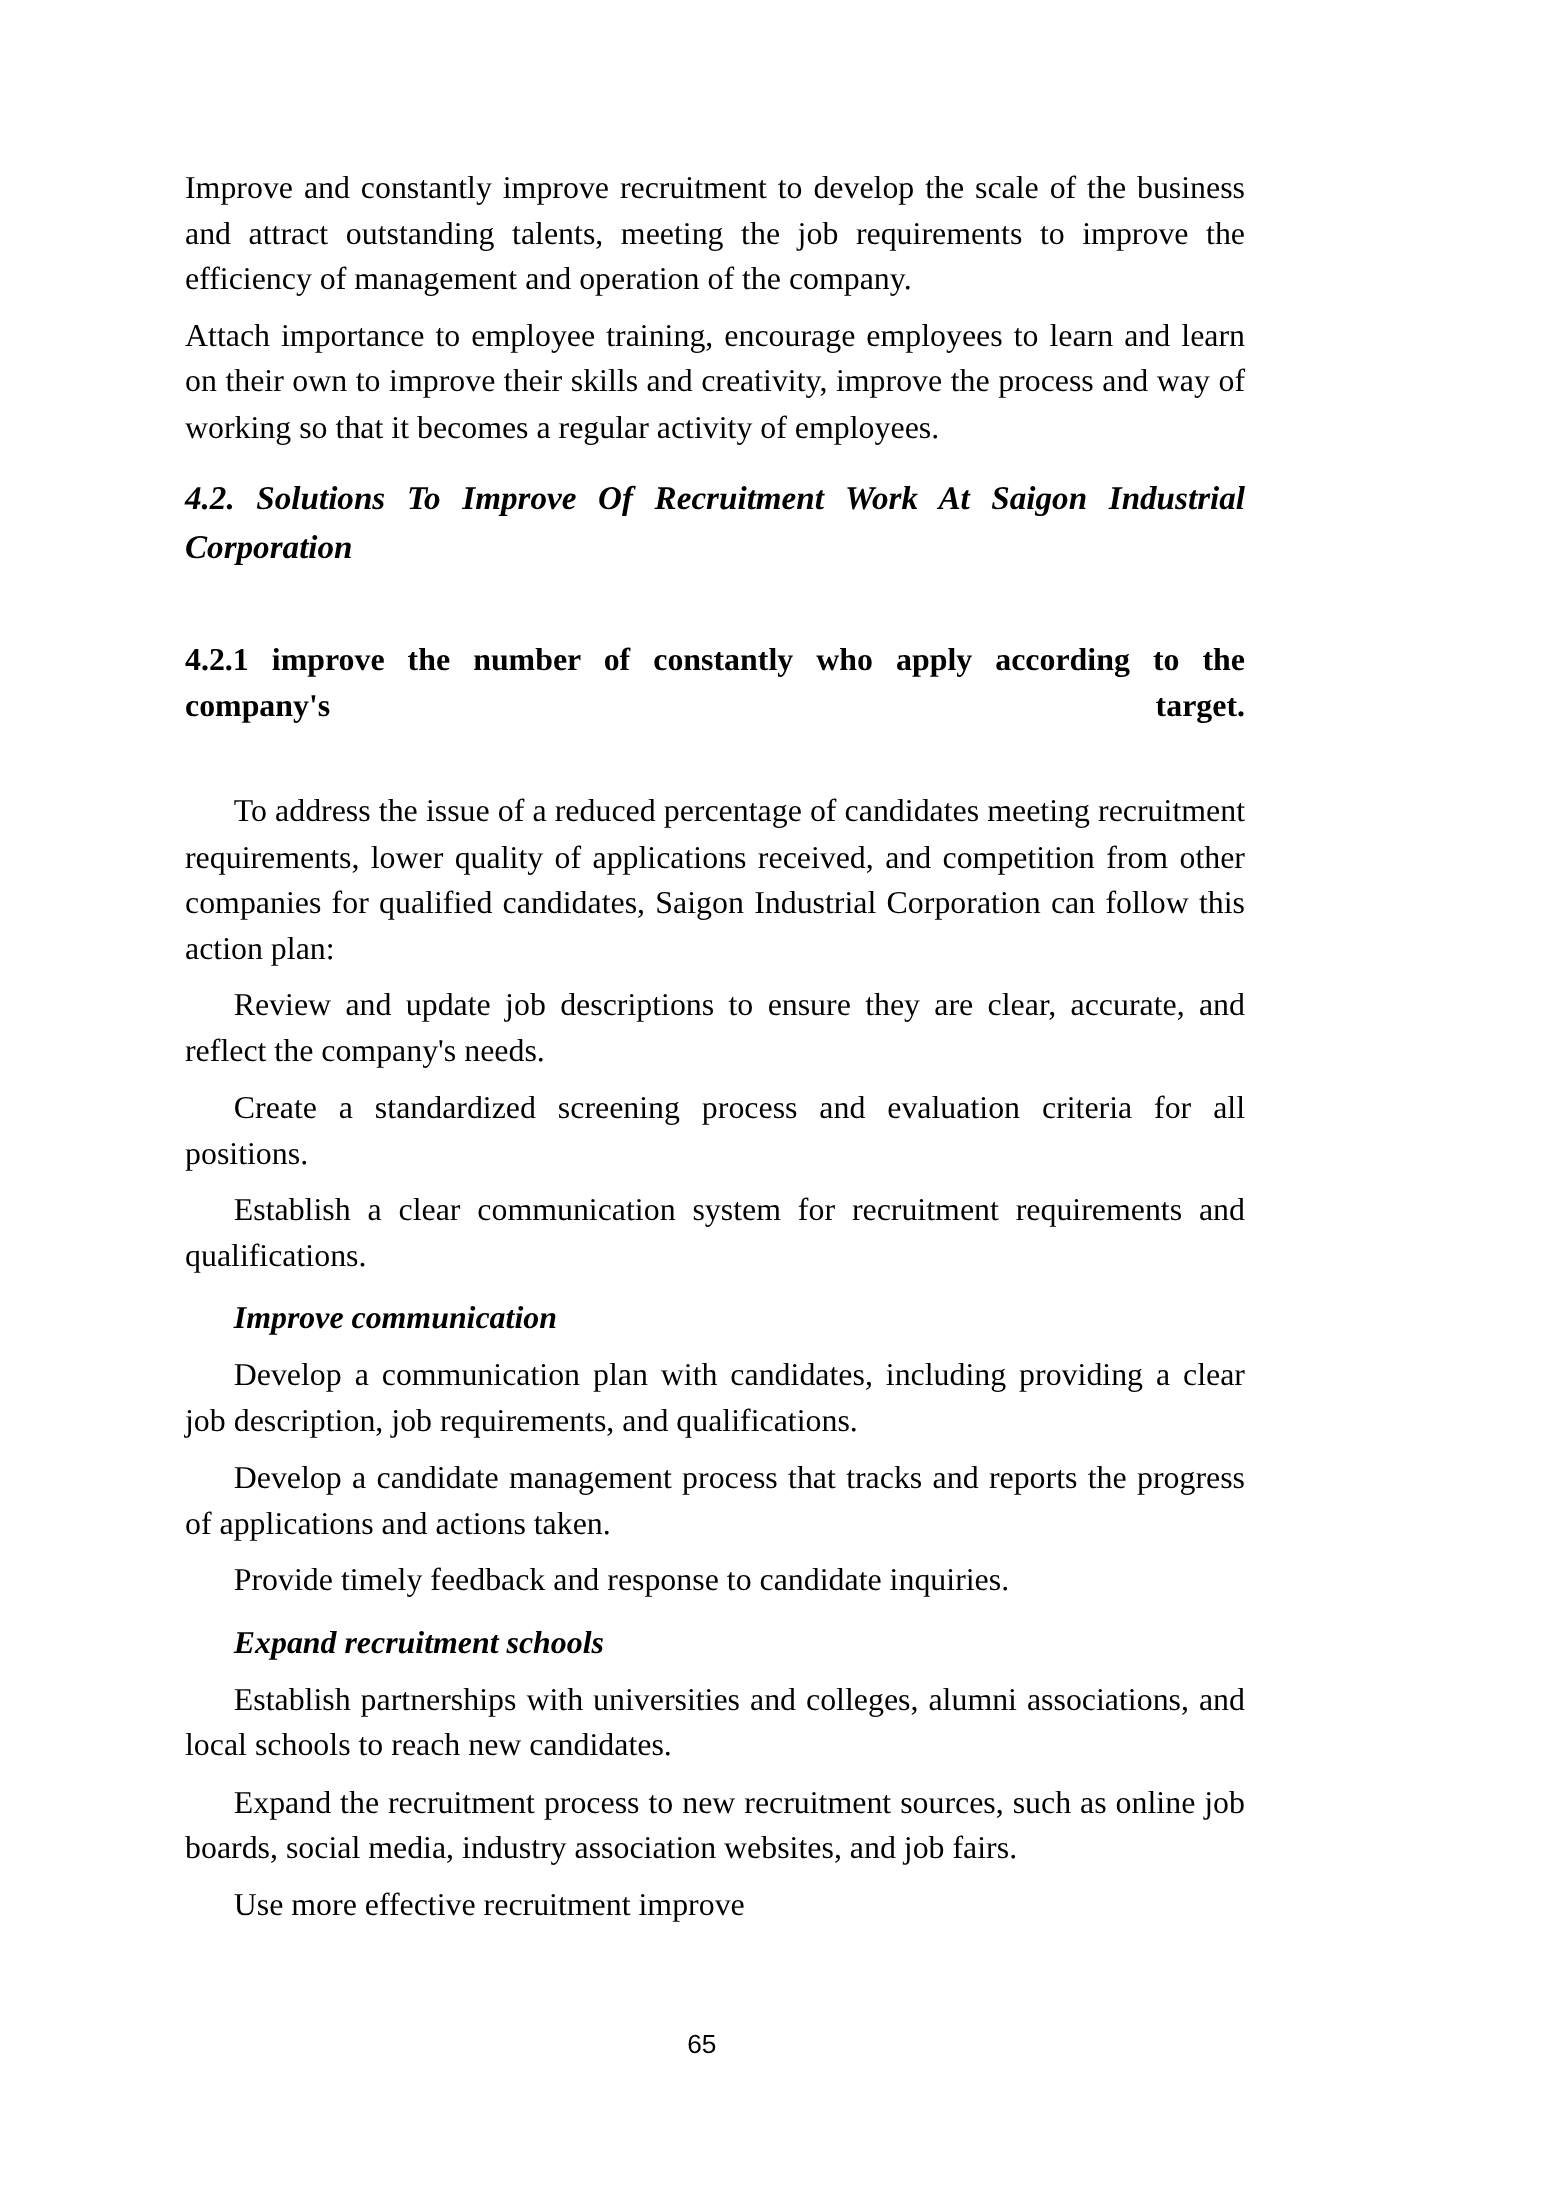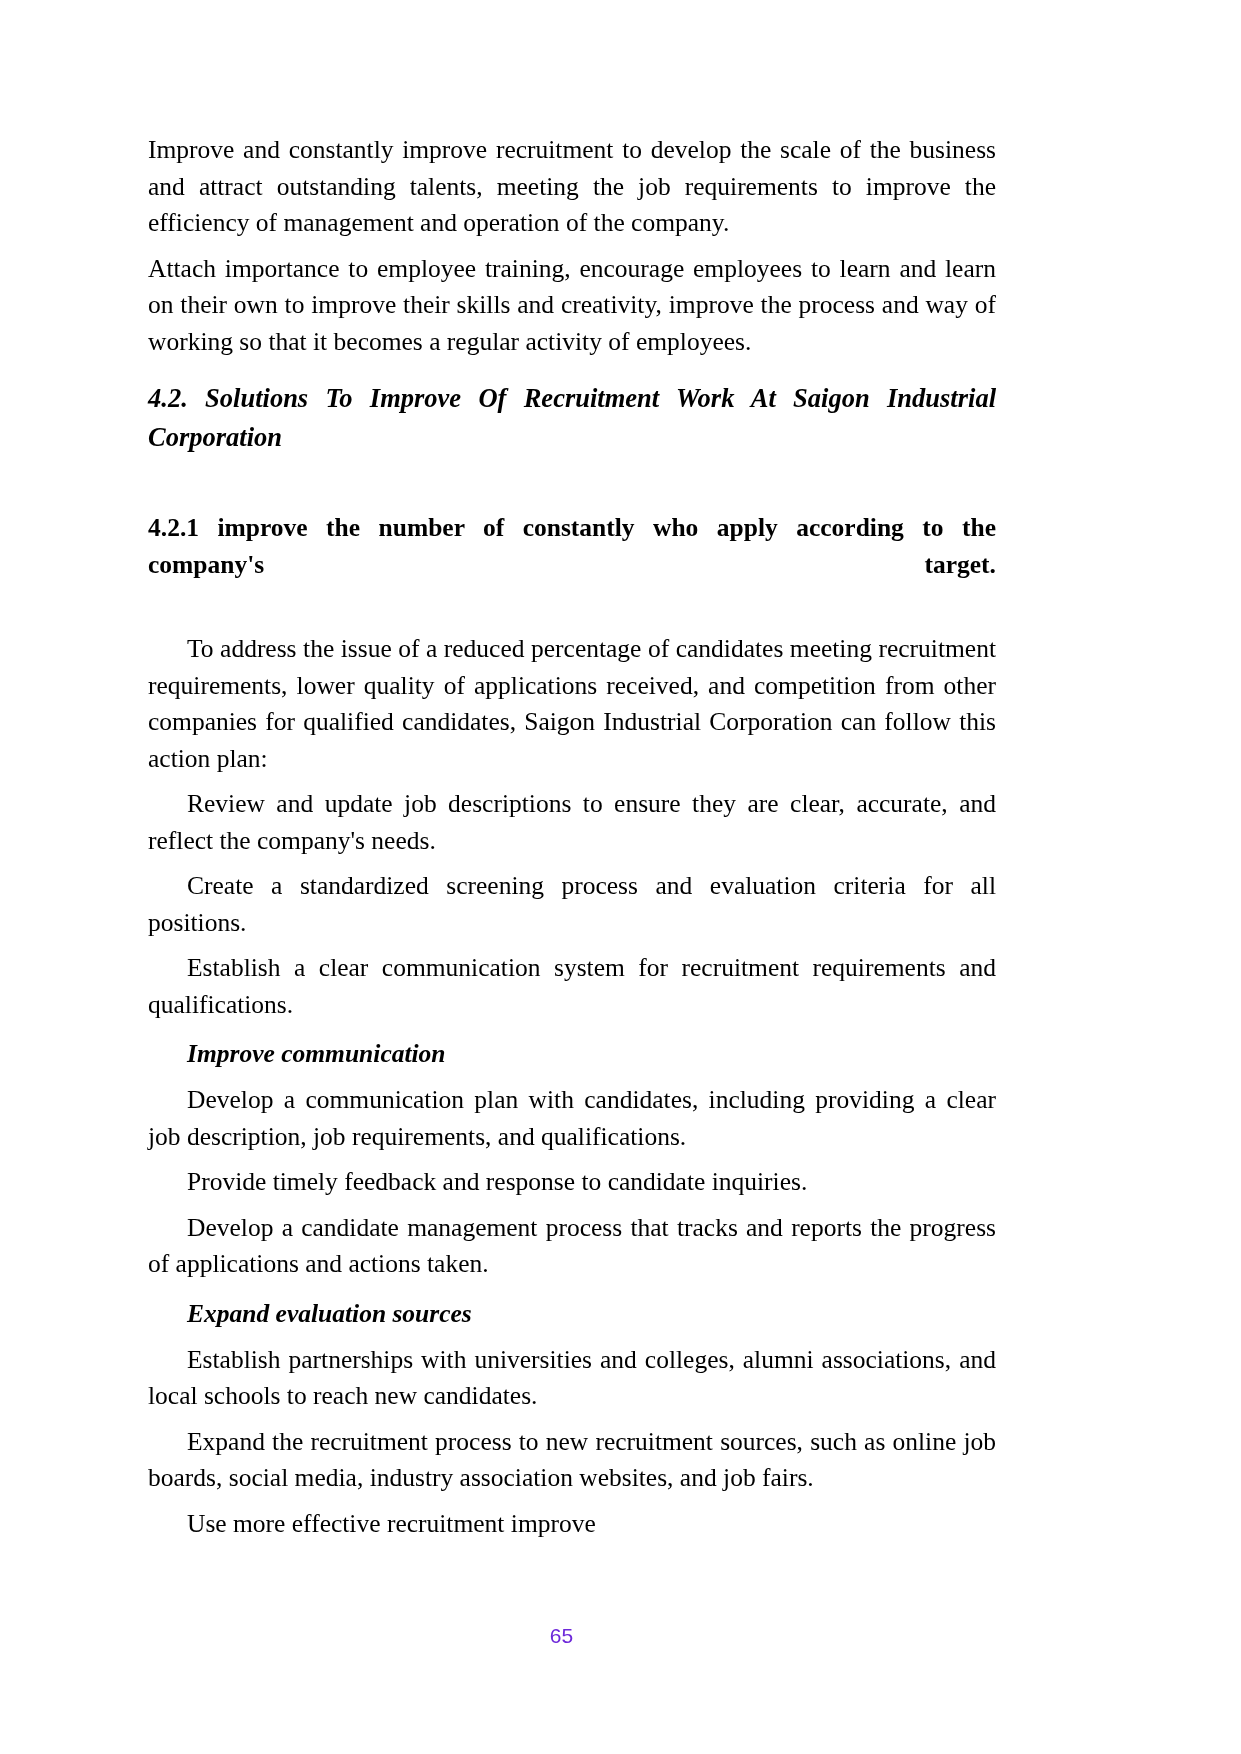--- a/index.html
+++ b/index.html
@@ -90,21 +90,21 @@
   }
 
   .page-number {
     position: absolute;
     left: 0;
     top: 1624px;
     width: 1123px;
     text-align: center;
     font-family: "Liberation Sans", "DejaVu Sans", sans-serif;
     font-size: 21px;
-    color: #6d28d9;
+    color: #000000;
   }
 </style>
 </head>
 <body>
 
 <div class="page">
 
   <div class="content">
 
     <p class="body-par">Improve and constantly improve recruitment to develop the scale of the business and attract outstanding talents, meeting the job requirements to improve the efficiency of management and operation of the company.</p>
@@ -121,25 +121,25 @@
     <p class="body-par indent">Review and update job descriptions to ensure they are clear, accurate, and reflect the company's needs.</p>
 
     <p class="body-par indent">Create a standardized screening process and evaluation criteria for all positions.</p>
 
     <p class="body-par indent">Establish a clear communication system for recruitment requirements and qualifications.</p>
 
     <h4 class="italic-head">Improve communication</h4>
 
     <p class="body-par indent">Develop a communication plan with candidates, including providing a clear job description, job requirements, and qualifications.</p>
 
+    <p class="body-par indent">Develop a candidate management process that tracks and reports the progress of applications and actions taken.</p>
+
     <p class="body-par indent">Provide timely feedback and response to candidate inquiries.</p>
 
-    <p class="body-par indent">Develop a candidate management process that tracks and reports the progress of applications and actions taken.</p>
-
-    <h4 class="italic-head">Expand evaluation sources</h4>
+    <h4 class="italic-head">Expand recruitment schools</h4>
 
     <p class="body-par indent">Establish partnerships with universities and colleges, alumni associations, and local schools to reach new candidates.</p>
 
     <p class="body-par indent">Expand the recruitment process to new recruitment sources, such as online job boards, social media, industry association websites, and job fairs.</p>
 
     <p class="body-par indent">Use more effective recruitment improve</p>
 
   </div>
 
   <div class="page-number">65</div>

